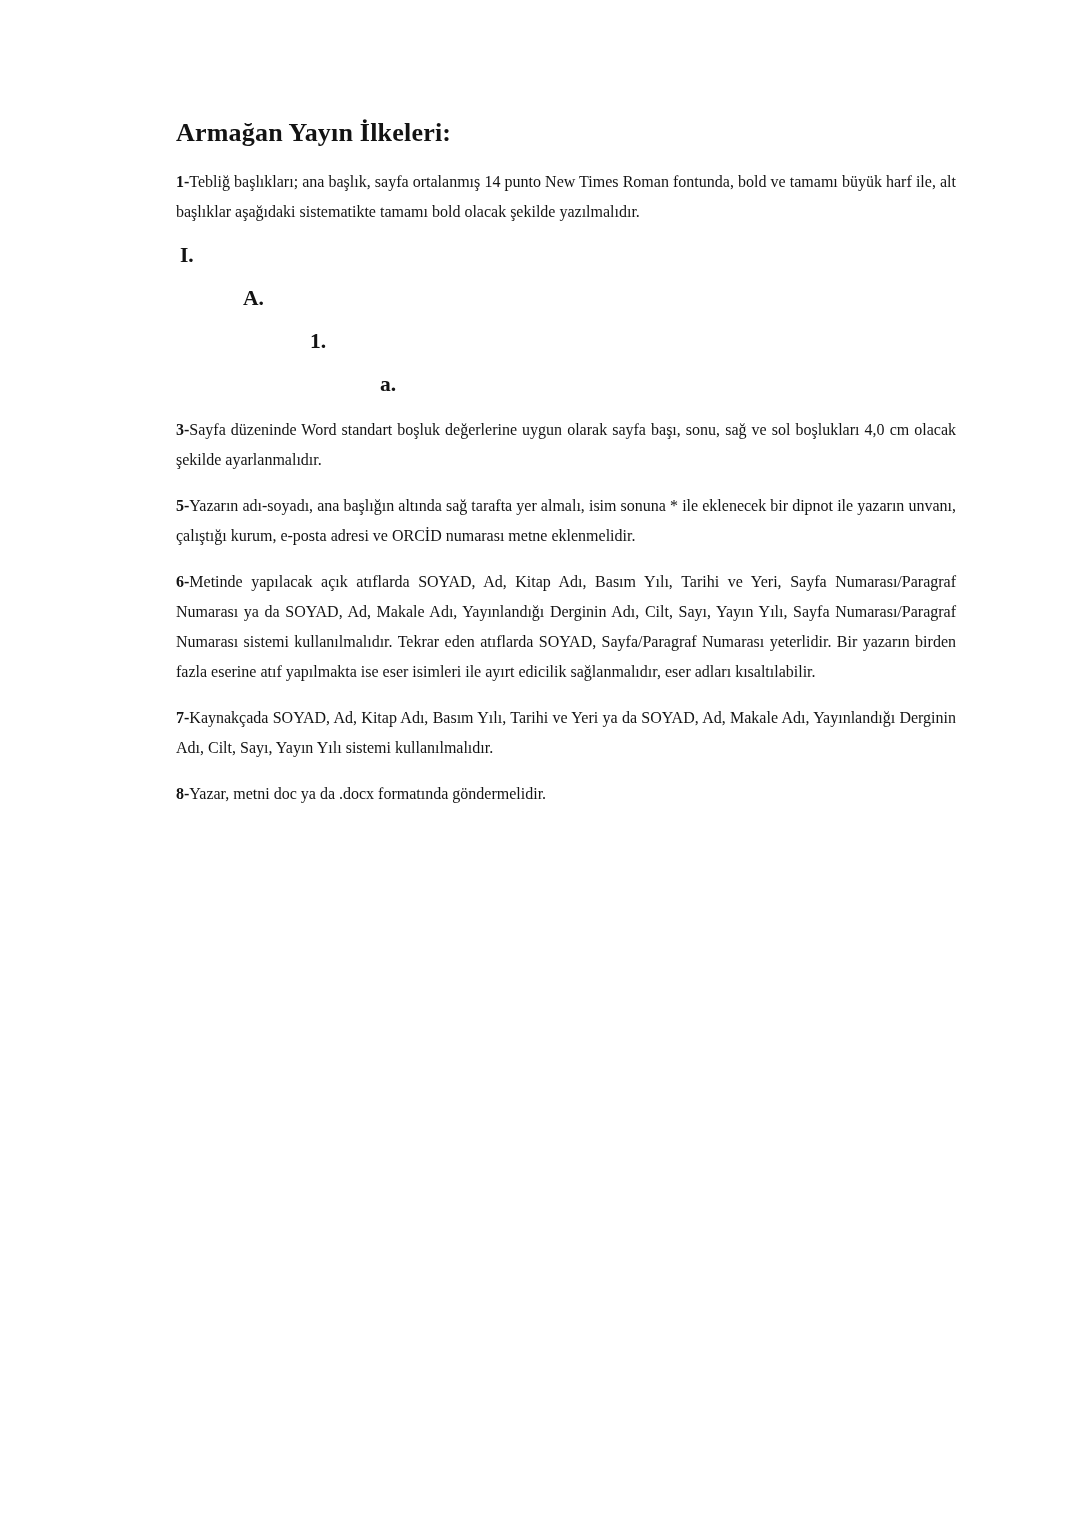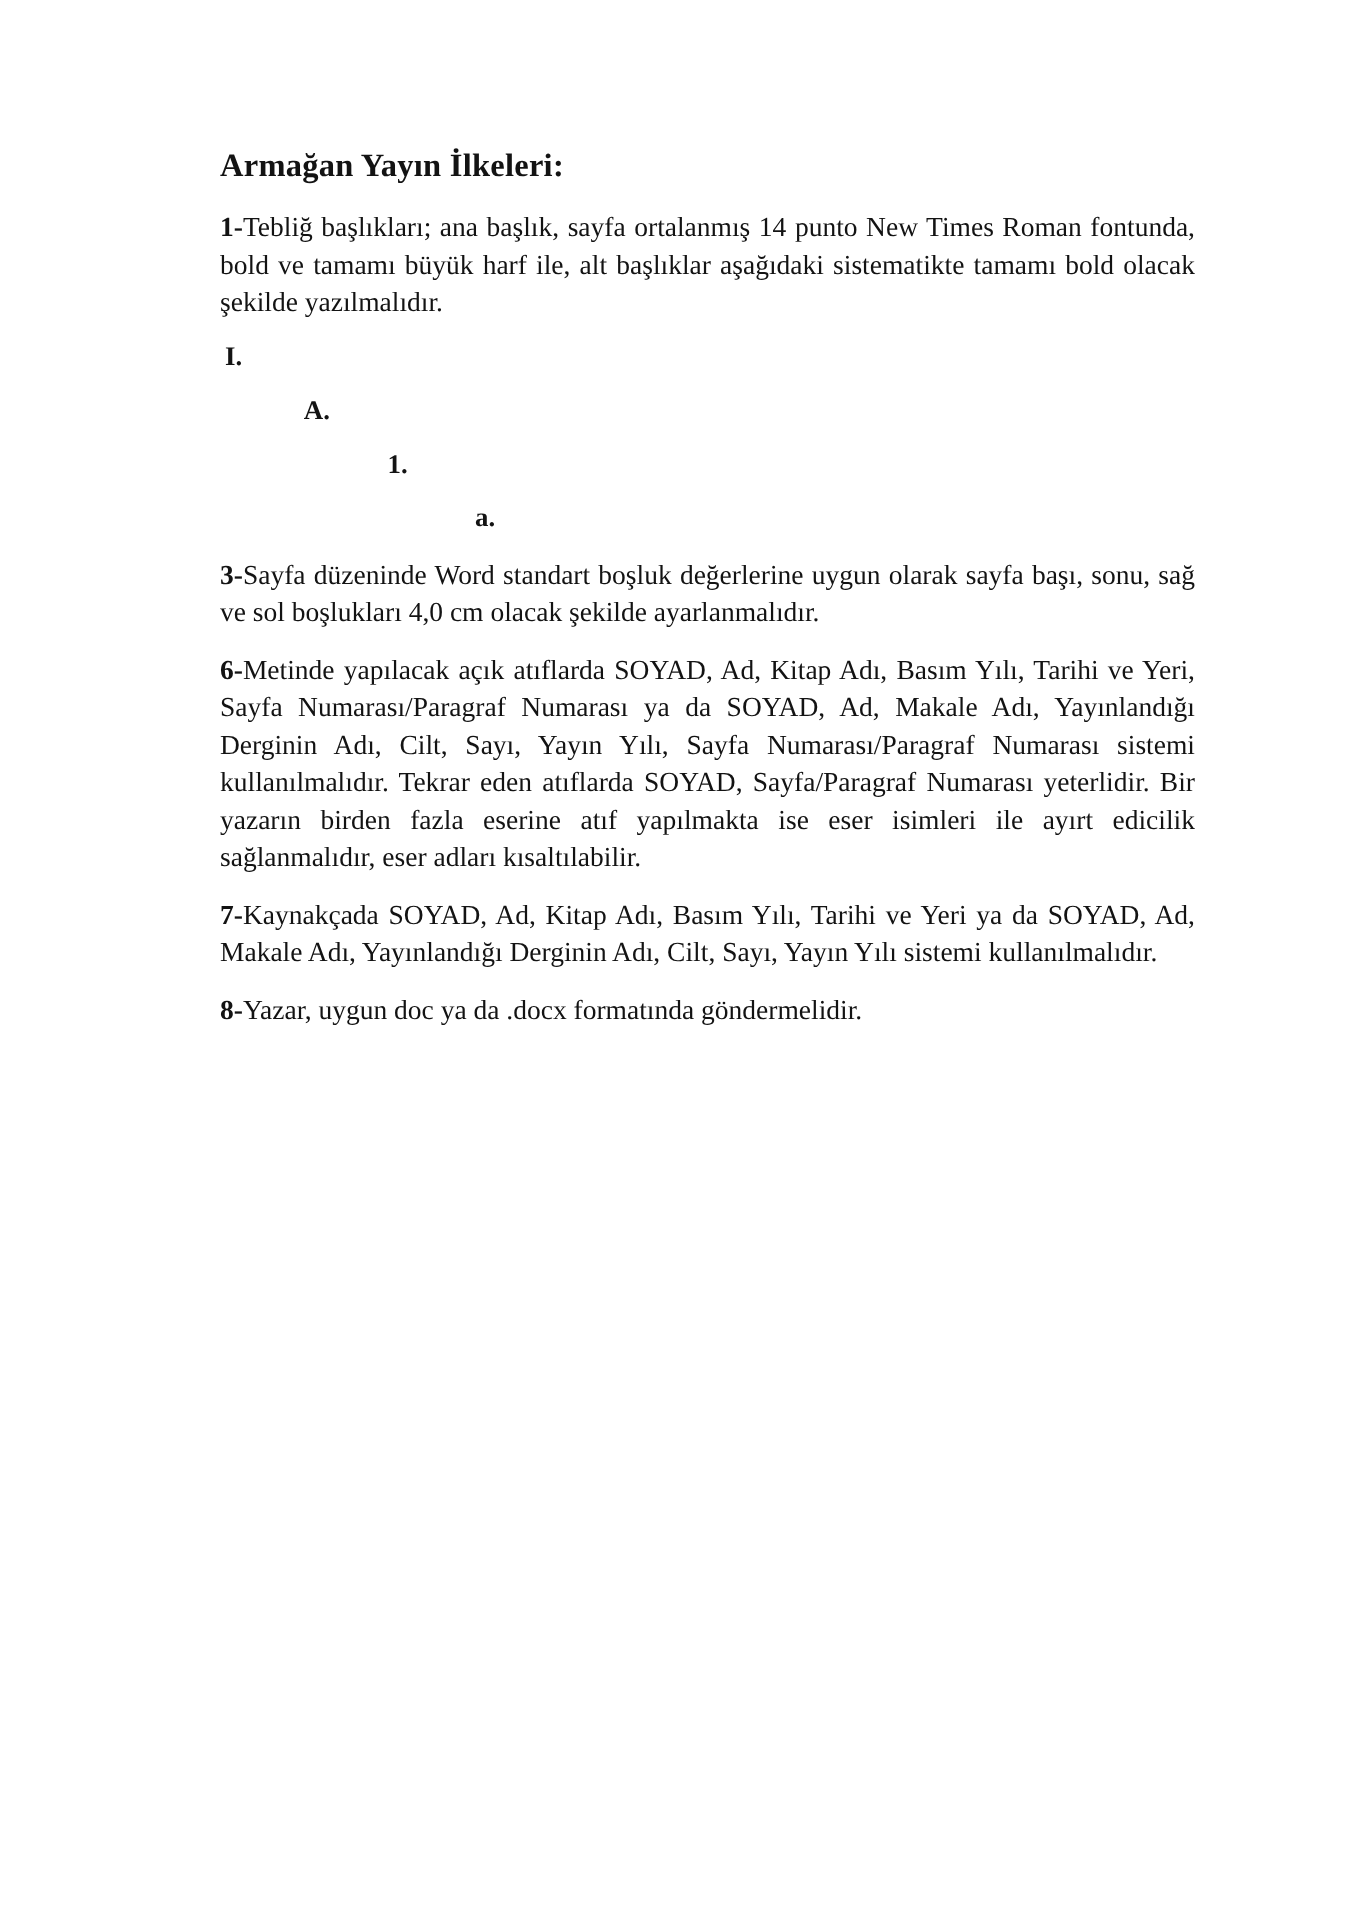--- a/index.html
+++ b/index.html
@@ -26,21 +26,21 @@
     padding: 116px 101px 0 176px;
   }
   .doc-title {
     font-size: 26px;
     font-weight: bold;
     margin: 0 0 17px 0;
     line-height: 1.3;
     letter-spacing: 0.2px;
   }
   .para {
-    font-size: 22px;
+    font-size: 16px;
     line-height: 30px;
     text-align: justify;
     margin: 16px 0 13px 0;
   }
   .para .num {
     font-weight: bold;
   }
   .outline-item {
     font-size: 21.5px;
     line-height: 30px;
@@ -63,20 +63,21 @@
 
   <p class="outline-item lvl0"><span>I.</span></p>
   <p class="outline-item lvl1"><span>A.</span></p>
   <p class="outline-item lvl2"><span>1.</span></p>
   <p class="outline-item lvl3"><span>a.</span></p>
 
 
   <p class="para"><span class="num">3-</span><span>Sayfa düzeninde Word standart boşluk değerlerine uygun olarak sayfa başı, sonu, sağ ve sol boşlukları 4,0 cm olacak şekilde ayarlanmalıdır.</span></p>
 
 
+  <p class="para"><span class="num">5-</span><span>Yazarın adı-soyadı, ana başlığın altında sağ tarafta yer almalı, isim sonuna * ile eklenecek bir dipnot ile yazarın unvanı, çalıştığı kurum, e-posta adresi ve ORCİD numarası metne eklenmelidir.</span></p>
 
   <p class="para"><span class="num">6-</span><span>Metinde yapılacak açık atıflarda SOYAD, Ad, Kitap Adı, Basım Yılı, Tarihi ve Yeri, Sayfa Numarası/Paragraf Numarası ya da SOYAD, Ad, Makale Adı, Yayınlandığı Derginin Adı, Cilt, Sayı, Yayın Yılı, Sayfa Numarası/Paragraf Numarası sistemi kullanılmalıdır. Tekrar eden atıflarda SOYAD, Sayfa/Paragraf Numarası yeterlidir. Bir yazarın birden fazla eserine atıf yapılmakta ise eser isimleri ile ayırt edicilik sağlanmalıdır, eser adları kısaltılabilir.</span></p>
 
   <p class="para"><span class="num">7-</span><span>Kaynakçada SOYAD, Ad, Kitap Adı, Basım Yılı, Tarihi ve Yeri ya da SOYAD, Ad, Makale Adı, Yayınlandığı Derginin Adı, Cilt, Sayı, Yayın Yılı sistemi kullanılmalıdır.</span></p>
 
-  <p class="para"><span class="num">8-</span><span>Yazar, uygun doc ya da .docx formatında göndermelidir.</span></p>
+  <p class="para"><span class="num">8-</span><span>Yazar, metni doc ya da .docx formatında göndermelidir.</span></p>
 
 </div>
 
 </body></html>

